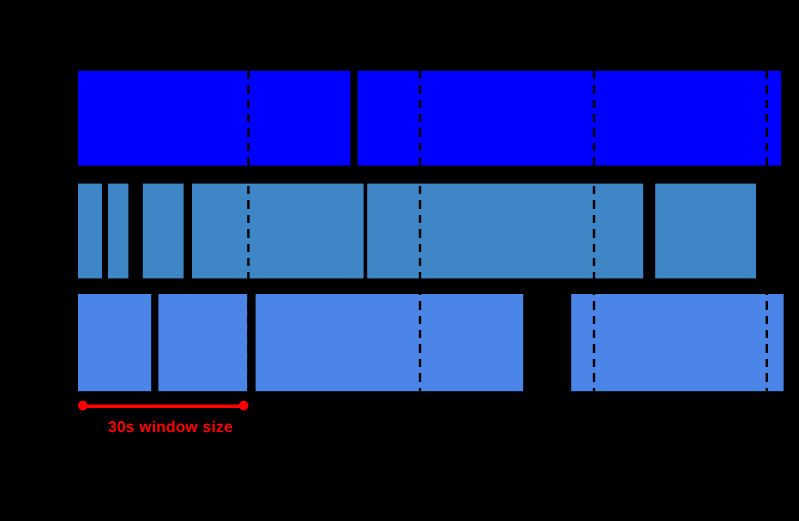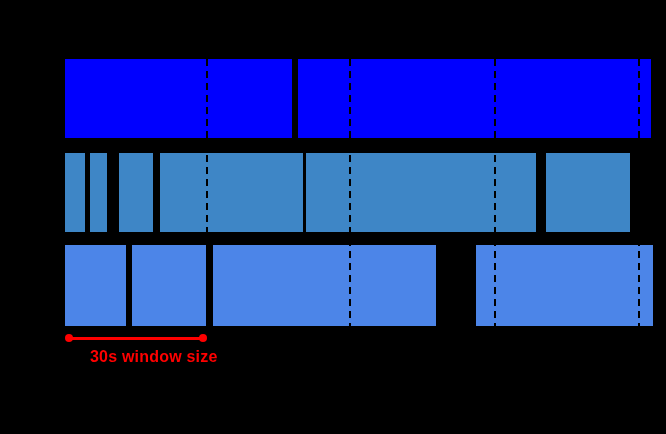--- a/index.html
+++ b/index.html
@@ -45,21 +45,21 @@
   }
   .ann-dot {
     position: absolute;
     width: 8px;
     height: 8px;
     border-radius: 50%;
     z-index: 5;
   }
   .ann-label {
     position: absolute;
-    font-size: 16px;
+    font-size: 13px;
     font-weight: bold;
     white-space: nowrap;
     z-index: 5;
     letter-spacing: 0.2px;
   }
 </style>
 </head>
 <body>
 
 <div class="canvas">

